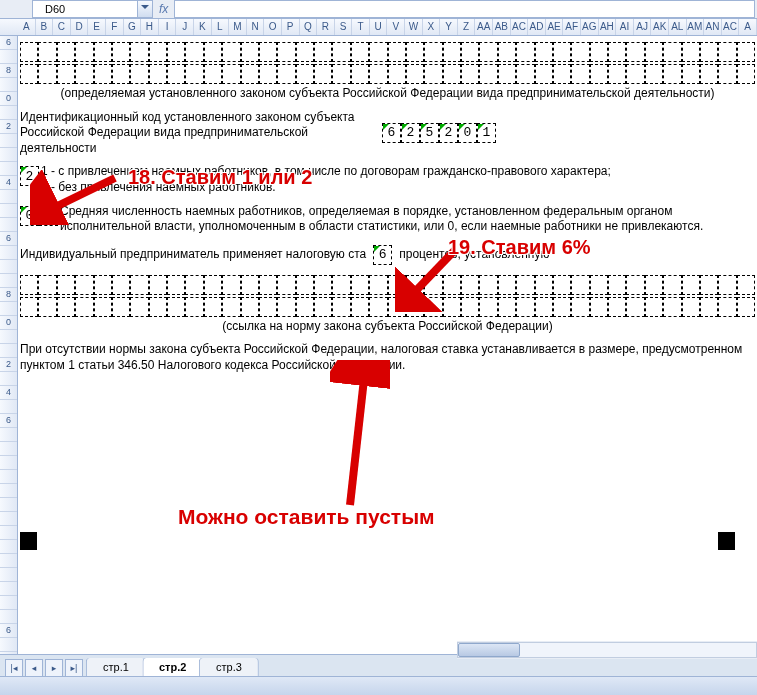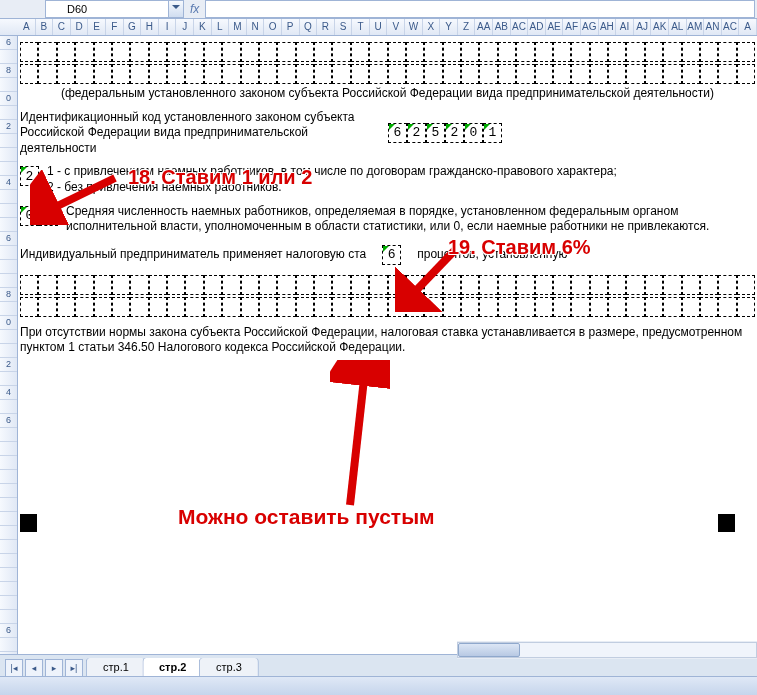--- a/index.html
+++ b/index.html
@@ -1,17 +1,17 @@
 <!DOCTYPE html>
 <html><head>
 <meta charset="utf-8">
 <style>
 html,body{margin:0;padding:0;font-family:Arial,sans-serif;font-size:11px;background:#fff;overflow:hidden;width:757px;height:695px;position:relative}
 .top-bar{display:flex;align-items:center;height:18px;background:#e8edf5;border-bottom:1px solid #9fb4d6;padding:0 2px}
-.name-box{width:80px;height:16px;background:#fff;border:1px solid #9fb4d6;font-size:11px;padding:0 21px;margin-left:43px;display:flex;align-items:center}
+.name-box{width:80px;height:16px;background:#fff;border:1px solid #9fb4d6;font-size:11px;padding:0 12px;margin-left:30px;display:flex;align-items:center}
 .name-dd{width:14px;height:16px;background:linear-gradient(#f6f9fe,#d0ddf0);border:1px solid #9fb4d6;border-left:none;display:flex;align-items:center;justify-content:center}
 .name-dd:after{content:"";border:4px solid transparent;border-top-color:#3b5a8a}
 .fx-ico{margin:16px 6px;font-style:italic;color:#5a7ab0;font-size:12px}
 .formula-bar{flex:1;height:16px;background:#fff;border:1px solid #9fb4d6}
 .col-headers{display:flex;height:16px;background:linear-gradient(#f6f9fe,#e0e8f5);border-bottom:1px solid #9fb4d6;padding-left:18px}
 .col-h{width:17.7px;text-align:center;font-size:10px;color:#3b5a8a;border-right:1px solid #c8d4e8;line-height:16px;overflow:hidden}
 .row-headers{position:absolute;left:0;top:36px;width:17px;background:linear-gradient(90deg,#f6f9fe,#e0e8f5);border-right:1px solid #9fb4d6}
 .row-h{height:13px;text-align:center;font-size:9px;color:#3b5a8a;border-bottom:1px solid #c8d4e8;line-height:13px}
 .sheet{position:absolute;left:18px;top:36px;right:0;bottom:48px;overflow:hidden}
 .dashed-row{display:flex;gap:0;margin:2px 0}
@@ -27,21 +27,21 @@
 .tab{padding:3px 16px;background:#eef2f8;border:1px solid #9fb4d6;border-bottom:none;border-radius:0 0 4px 4px;transform:rotate(180deg);margin:0 -2px;font-size:11px}
 .tab span{display:inline-block;transform:rotate(180deg)}
 .tab.active{background:#fff;font-weight:bold}
 .hscroll{position:absolute;bottom:18px;right:0;width:300px;height:18px;background:#e8edf5;display:flex;align-items:center}
 .hscroll .track{flex:1;height:14px;background:#f0f4fb;border:1px solid #c1cde0;position:relative}
 .hscroll .thumb{position:absolute;left:0;width:60px;height:12px;background:linear-gradient(#dce6f5,#b8c9e3);border:1px solid #8fa8cc;border-radius:2px}
 .status{position:absolute;bottom:0;left:0;right:0;height:18px;background:linear-gradient(#dfe8f6,#c6d5ec);border-top:1px solid #9fb4d6}
 .black-sq{width:17px;height:18px;background:#000}
 .content-area{padding:4px 2px}
 .section{margin-bottom:8px}
-.inline-group{display:flex;align-items:flex-start;gap:8px}
+.inline-group{display:flex;align-items:flex-start;gap:2px}
 </style>
 </head>
 <body>
 
 <div class="top-bar">
   <div class="name-box">
       <span>D60</span>
     </div>
   <div class="name-dd"></div>
   <span class="fx-ico">fx</span>
@@ -224,21 +224,21 @@
           <div class="dashed-cell"></div>
           <div class="dashed-cell"></div>
           <div class="dashed-cell"></div>
           <div class="dashed-cell"></div>
           <div class="dashed-cell"></div>
           <div class="dashed-cell"></div>
           <div class="dashed-cell"></div>
           <div class="dashed-cell"></div>
           <div class="dashed-cell"></div>
         </div>
-    <div class="txt c">(федеральным установленного законом субъекта Российской Федерации вида предпринимательской деятельности)</div>
+    <div class="txt c">(определяемая установленного законом субъекта Российской Федерации вида предпринимательской деятельности)</div>
   </div>
 
   <div class="section inline-group" style="align-items:center">
     <div class="txt" style="width:360px">Идентификационный код установленного законом субъекта Российской Федерации вида предпринимательской деятельности</div>
     <div class="dashed-row" id="idcode">
           <div class="dashed-cell g">6</div>
           <div class="dashed-cell g">2</div>
           <div class="dashed-cell g">5</div>
           <div class="dashed-cell g">2</div>
           <div class="dashed-cell g">0</div>
@@ -265,21 +265,21 @@
       <div class="dashed-cell g">
             <span>0</span>
           </div>
       <div class="dashed-cell">
             <span>–</span>
           </div>
     </div>
     <div class="txt" style="flex:1">Средняя численность наемных работников, определяемая в порядке, установленном федеральным органом исполнительной власти, уполномоченным в области статистики, или 0, если наемные работники не привлекаются.</div>
   </div>
 
-  <div class="section" style="display:flex;align-items:center;gap:16px;flex-wrap:wrap">
+  <div class="section" style="display:flex;align-items:center;gap:7px;flex-wrap:wrap">
     <span class="txt">Индивидуальный предприниматель применяет налоговую ста</span>
     <div class="dashed-row">
           <div class="dashed-cell g">
             <span>6</span>
           </div>
         </div>
     <span class="txt">процентов, установленную</span>
   </div>
 
   <div class="section">
@@ -360,20 +360,21 @@
           <div class="dashed-cell"></div>
           <div class="dashed-cell"></div>
           <div class="dashed-cell"></div>
           <div class="dashed-cell"></div>
           <div class="dashed-cell"></div>
           <div class="dashed-cell"></div>
           <div class="dashed-cell"></div>
           <div class="dashed-cell"></div>
           <div class="dashed-cell"></div>
         </div>
+    <div class="txt c">(ссылка на норму закона субъекта Российской Федерации)</div>
   </div>
 
   <div class="section txt">При отсутствии нормы закона субъекта Российской Федерации, налоговая ставка устанавливается в размере, предусмотренном пунктом 1 статьи 346.50 Налогового кодекса Российской Федерации.</div>
 
   <div style="height:150px"></div>
 
   <div style="display:flex;justify-content:space-between;padding-right:20px">
     <div class="black-sq"></div>
     <div class="black-sq"></div>
   </div>

